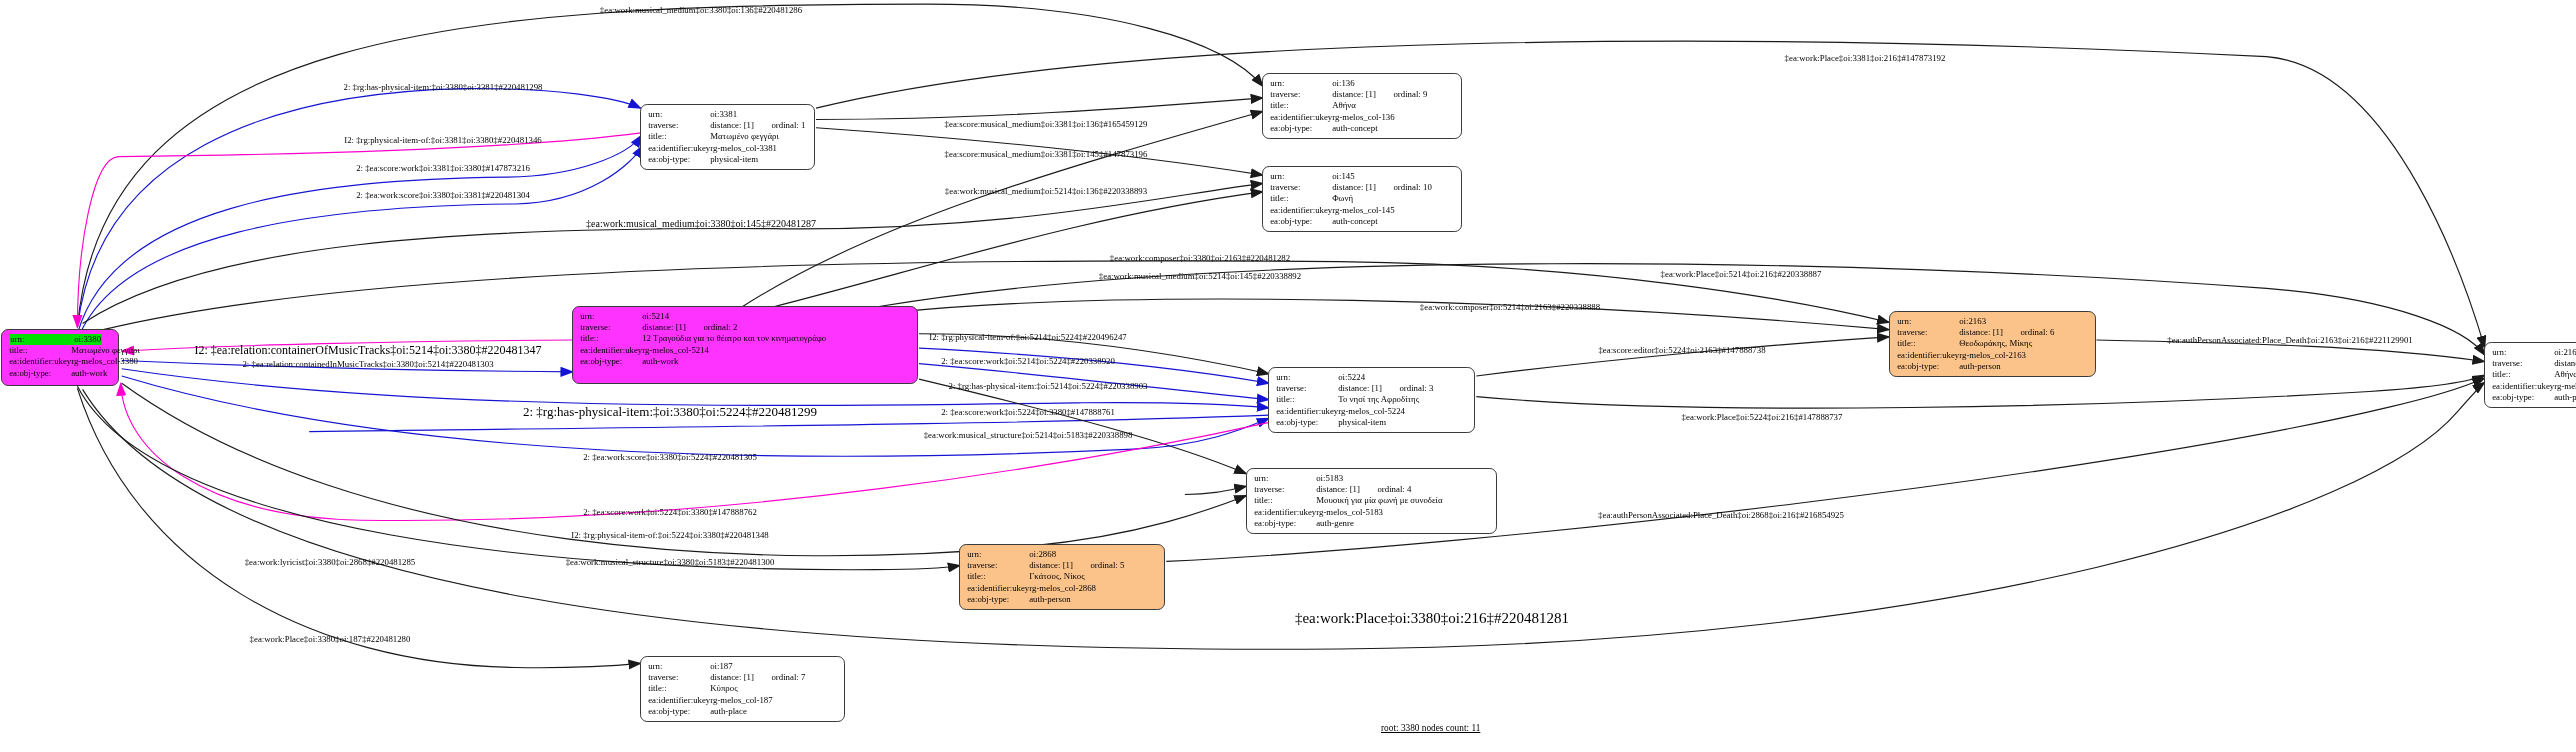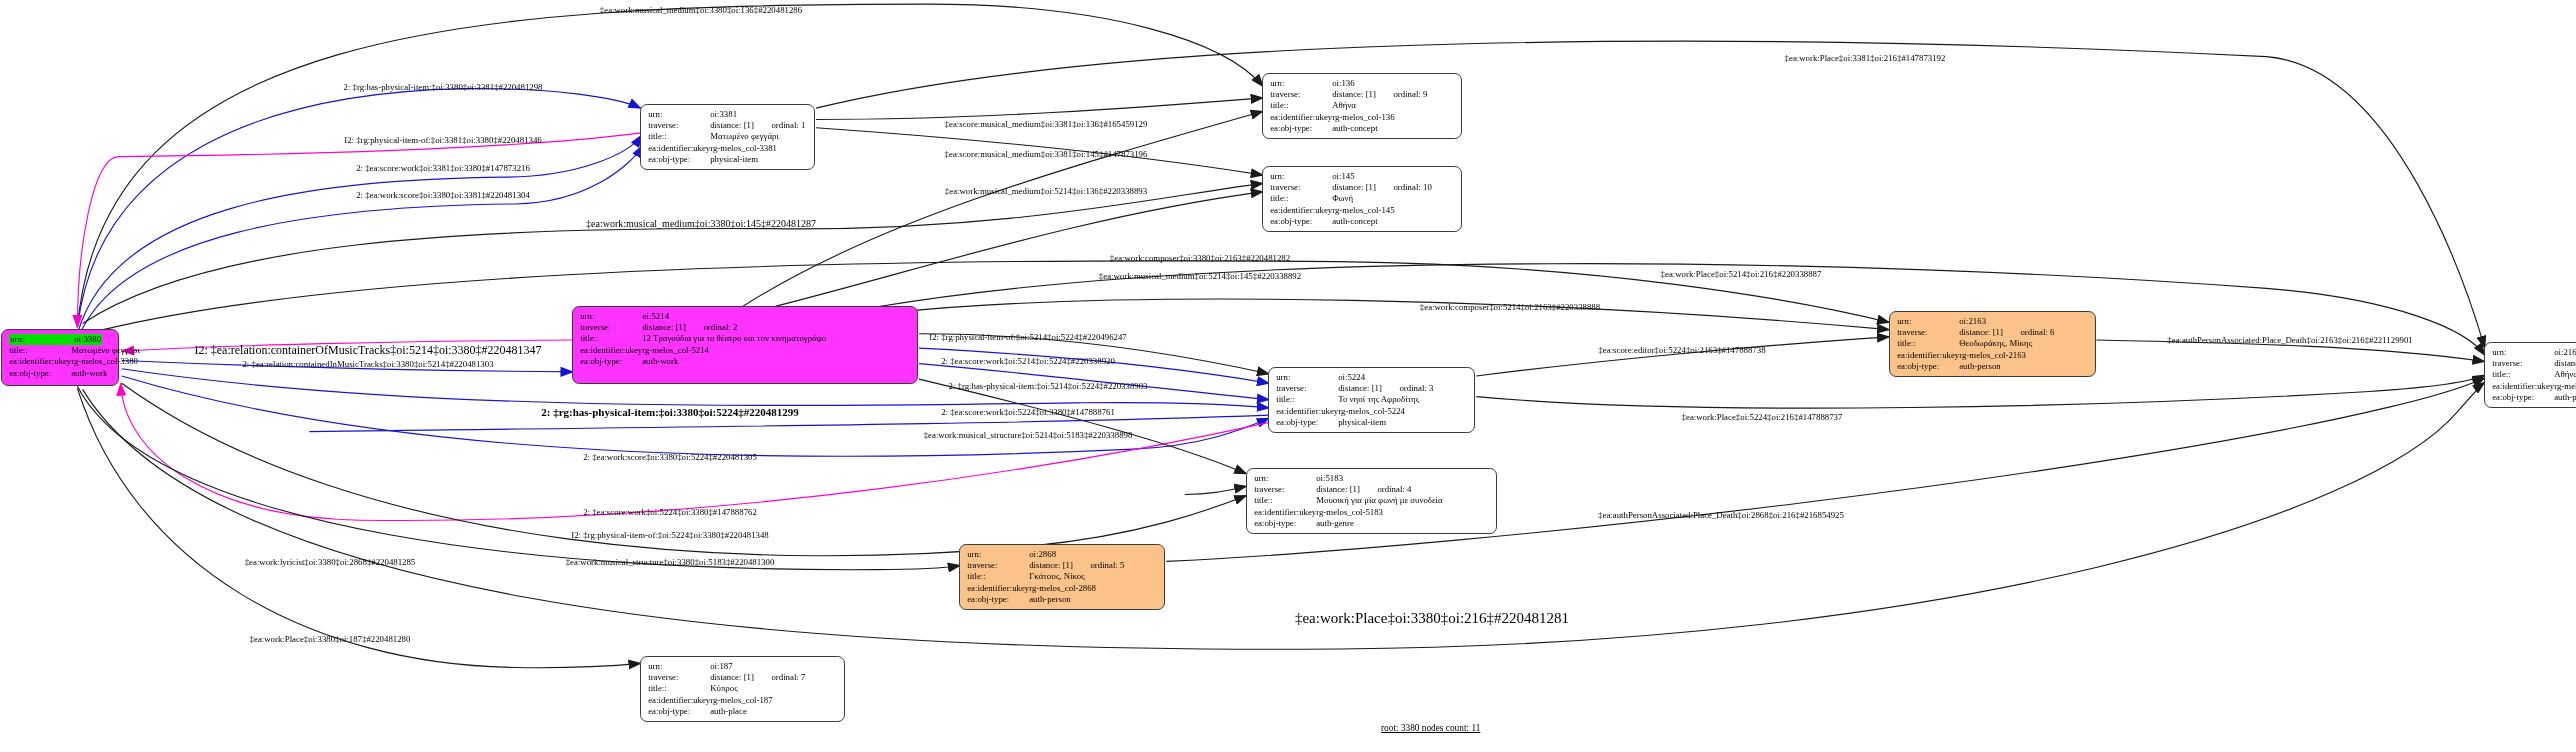--- a/index.html
+++ b/index.html
@@ -398,21 +398,21 @@
       <div class="elabel" style="left: 1741px; top: 274px; font-size: 8.8px;">‡ea:work:Place‡oi:5214‡oi:216‡#220338887</div>
       <div class="elabel" style="left: 1510px; top: 307px; font-size: 8.8px;">‡ea:work:composer‡oi:5214‡oi:2163‡#220338888</div>
       <div class="elabel" style="left: 368px; top: 350px; font-size: 12px;">I2: ‡ea:relation:containerOfMusicTracks‡oi:5214‡oi:3380‡#220481347</div>
       <div class="elabel" style="left: 1028px; top: 337px; font-size: 8.8px;">I2: ‡rg:physical-item-of:‡oi:5214‡oi:5224‡#220496247</div>
       <div class="elabel" style="left: 1682px; top: 350px; font-size: 8.8px;">‡ea:score:editor‡oi:5224‡oi:2163‡#147888738</div>
       <div class="elabel" style="left: 2290px; top: 340px; font-size: 8.8px;">‡ea:authPersonAssociated:Place_Death‡oi:2163‡oi:216‡#221129901</div>
       <div class="elabel" style="left: 368px; top: 364px; font-size: 8.8px;">2: ‡ea:relation:containedInMusicTracks‡oi:3380‡oi:5214‡#220481303</div>
       <div class="elabel" style="left: 1028px; top: 361px; font-size: 8.8px;">2: ‡ea:score:work‡oi:5214‡oi:5224‡#220338920</div>
       <div class="elabel" style="left: 1028px; top: 386px; font-size: 8.8px; margin-left: 20px;">2: ‡rg:has-physical-item:‡oi:5214‡oi:5224‡#220338903</div>
       <div class="elabel" style="left: 1762px; top: 417px; font-size: 8.8px;">‡ea:work:Place‡oi:5224‡oi:216‡#147888737</div>
-      <div class="elabel" style="left: 670px; top: 412px; font-size: 11px; font-weight: bold;">2: ‡rg:has-physical-item:‡oi:3380‡oi:5224‡#220481299</div>
+      <div class="elabel" style="left: 670px; top: 412px; font-size: 13px;">2: ‡rg:has-physical-item:‡oi:3380‡oi:5224‡#220481299</div>
       <div class="elabel" style="left: 1028px; top: 412px; font-size: 8.8px;">2: ‡ea:score:work‡oi:5224‡oi:3380‡#147888761</div>
       <div class="elabel" style="left: 1028px; top: 435px; font-size: 8.8px;">‡ea:work:musical_structure‡oi:5214‡oi:5183‡#220338898</div>
       <div class="elabel" style="left: 670px; top: 457px; font-size: 8.8px;">2: ‡ea:work:score‡oi:3380‡oi:5224‡#220481305</div>
       <div class="elabel" style="left: 1721px; top: 515px; font-size: 8.8px;">‡ea:authPersonAssociated:Place_Death‡oi:2868‡oi:216‡#216854925</div>
       <div class="elabel" style="left: 670px; top: 512px; font-size: 8.8px;">2: ‡ea:score:work‡oi:5224‡oi:3380‡#147888762</div>
       <div class="elabel" style="left: 670px; top: 535px; font-size: 8.8px;">I2: ‡rg:physical-item-of:‡oi:5224‡oi:3380‡#220481348</div>
       <div class="elabel" style="left: 670px; top: 562px; font-size: 8.8px;">‡ea:work:musical_structure‡oi:3380‡oi:5183‡#220481300</div>
       <div class="elabel" style="left: 330px; top: 562px; font-size: 8.8px;">‡ea:work:lyricist‡oi:3380‡oi:2868‡#220481285</div>
       <div class="elabel" style="left: 1432px; top: 618px; font-size: 15px;">‡ea:work:Place‡oi:3380‡oi:216‡#220481281</div>
       <div class="elabel" style="left: 330px; top: 639px; font-size: 8.8px;">‡ea:work:Place‡oi:3380‡oi:187‡#220481280</div>

